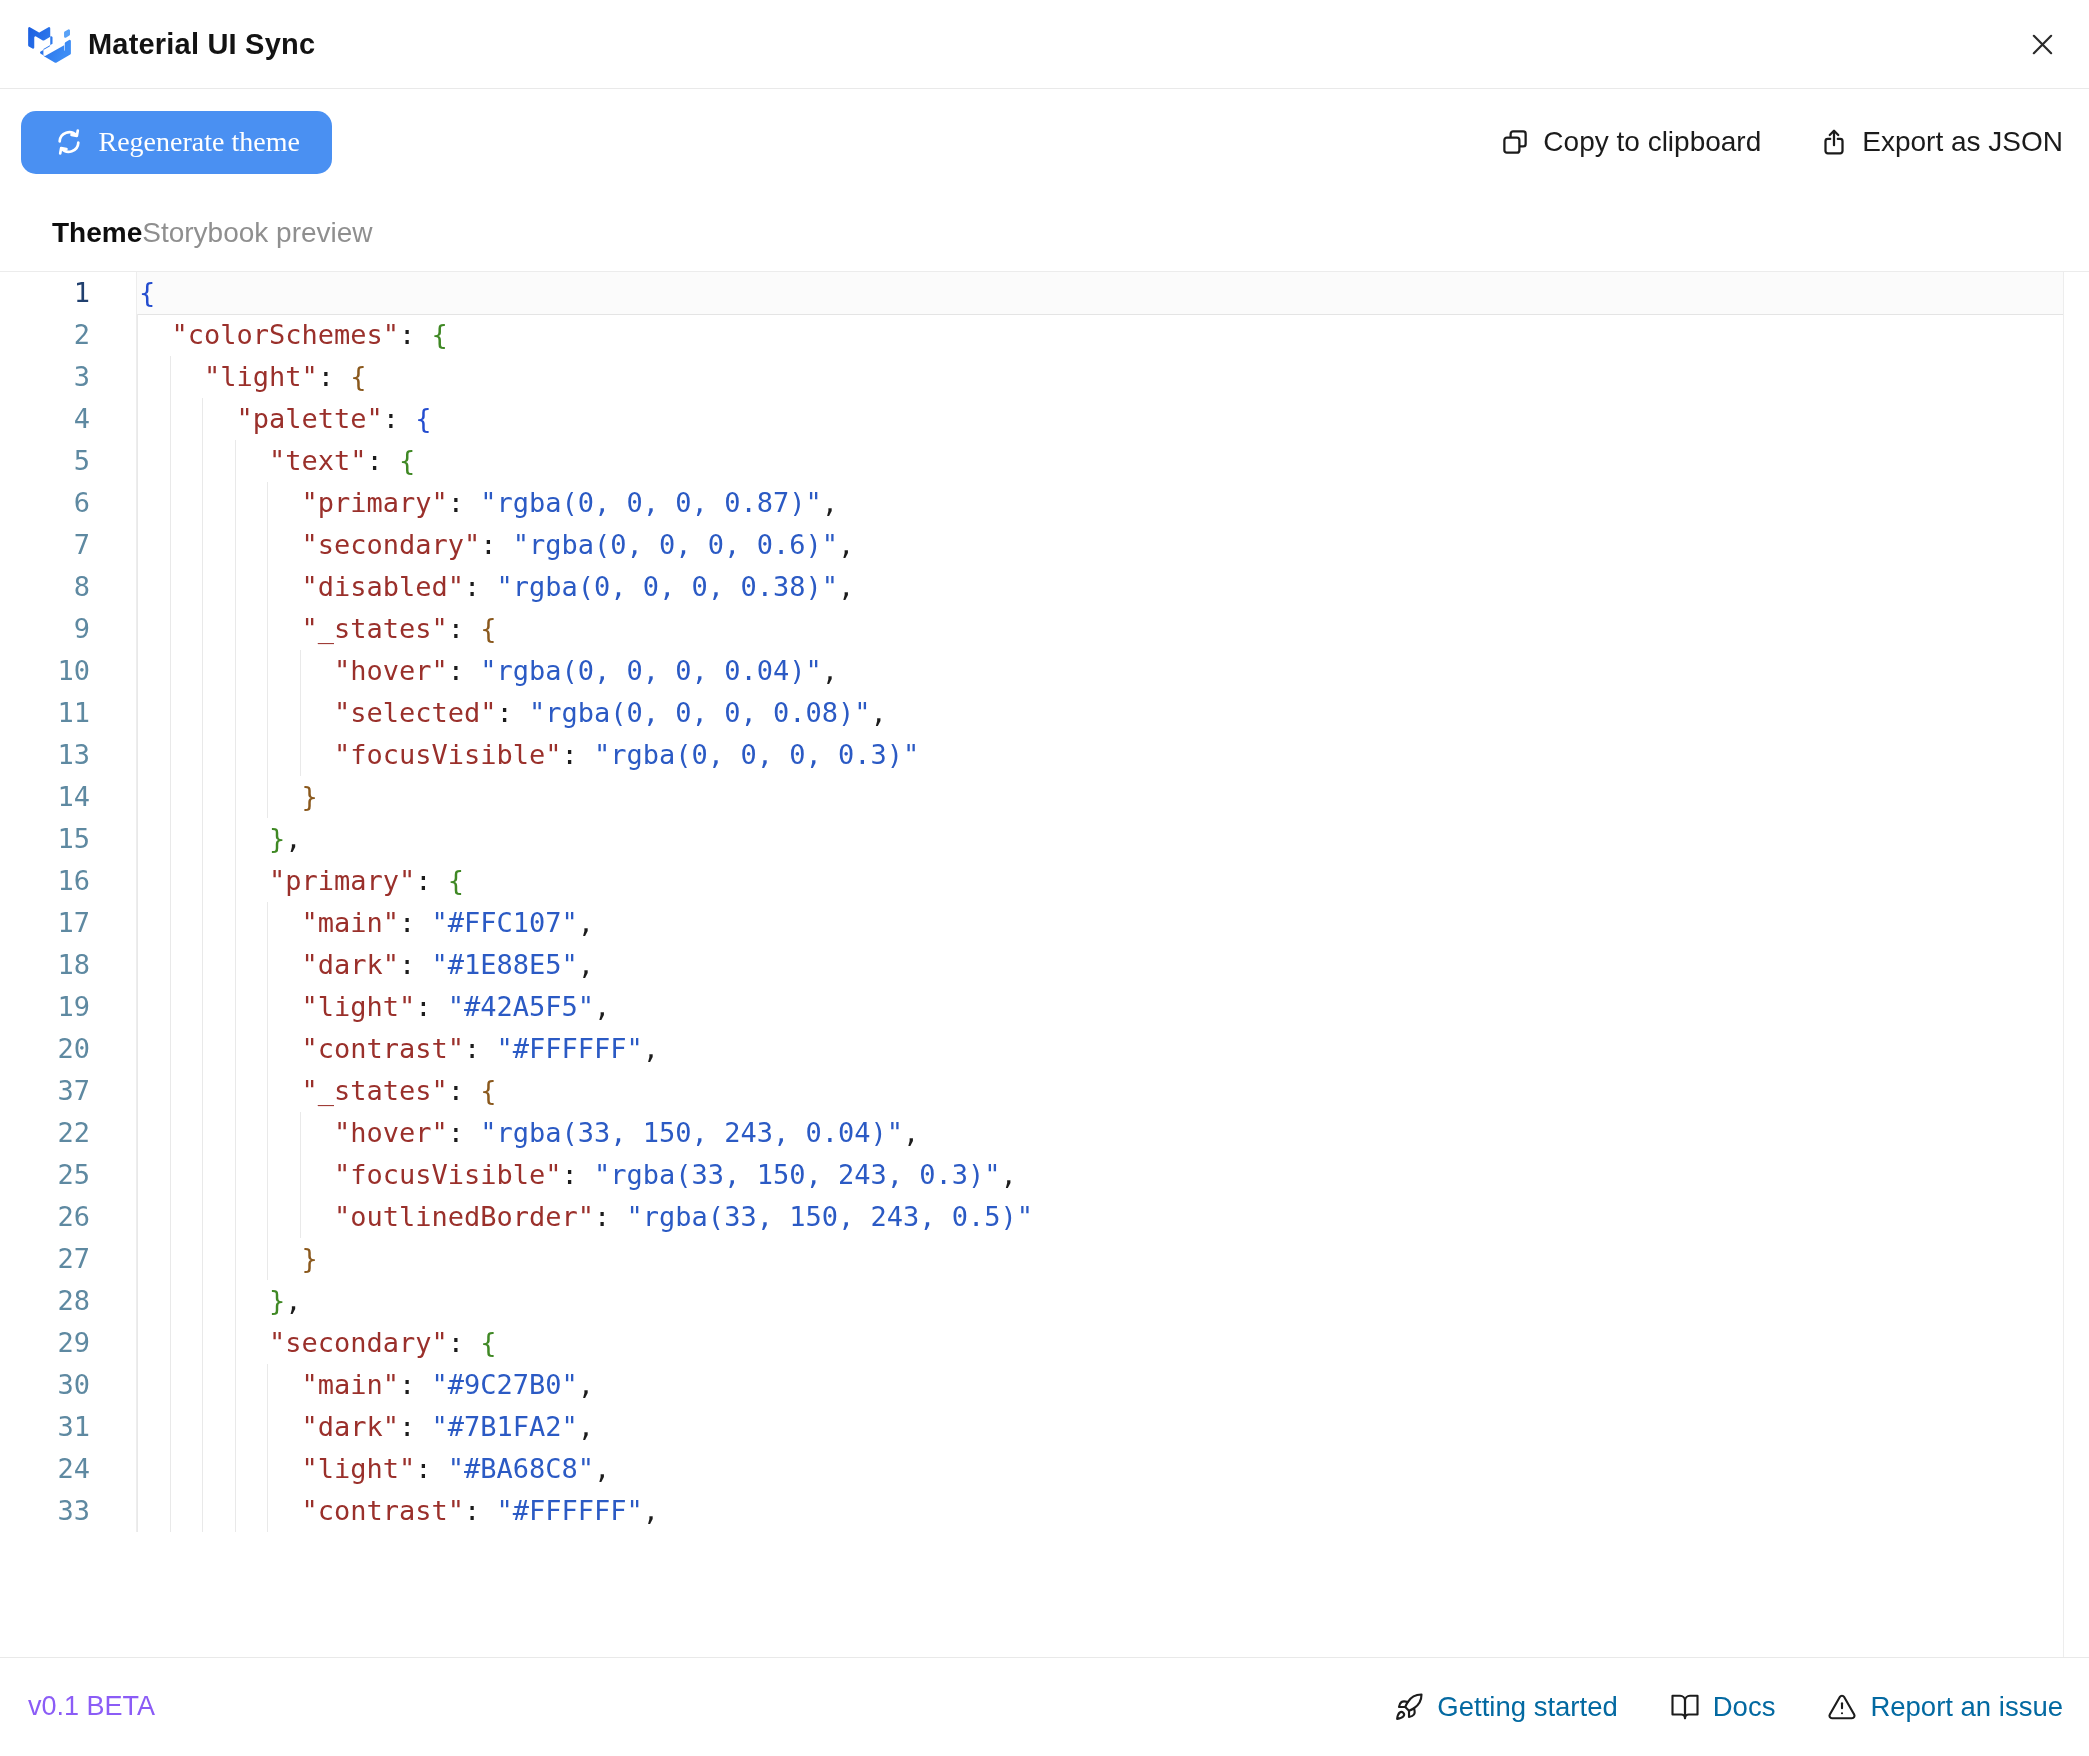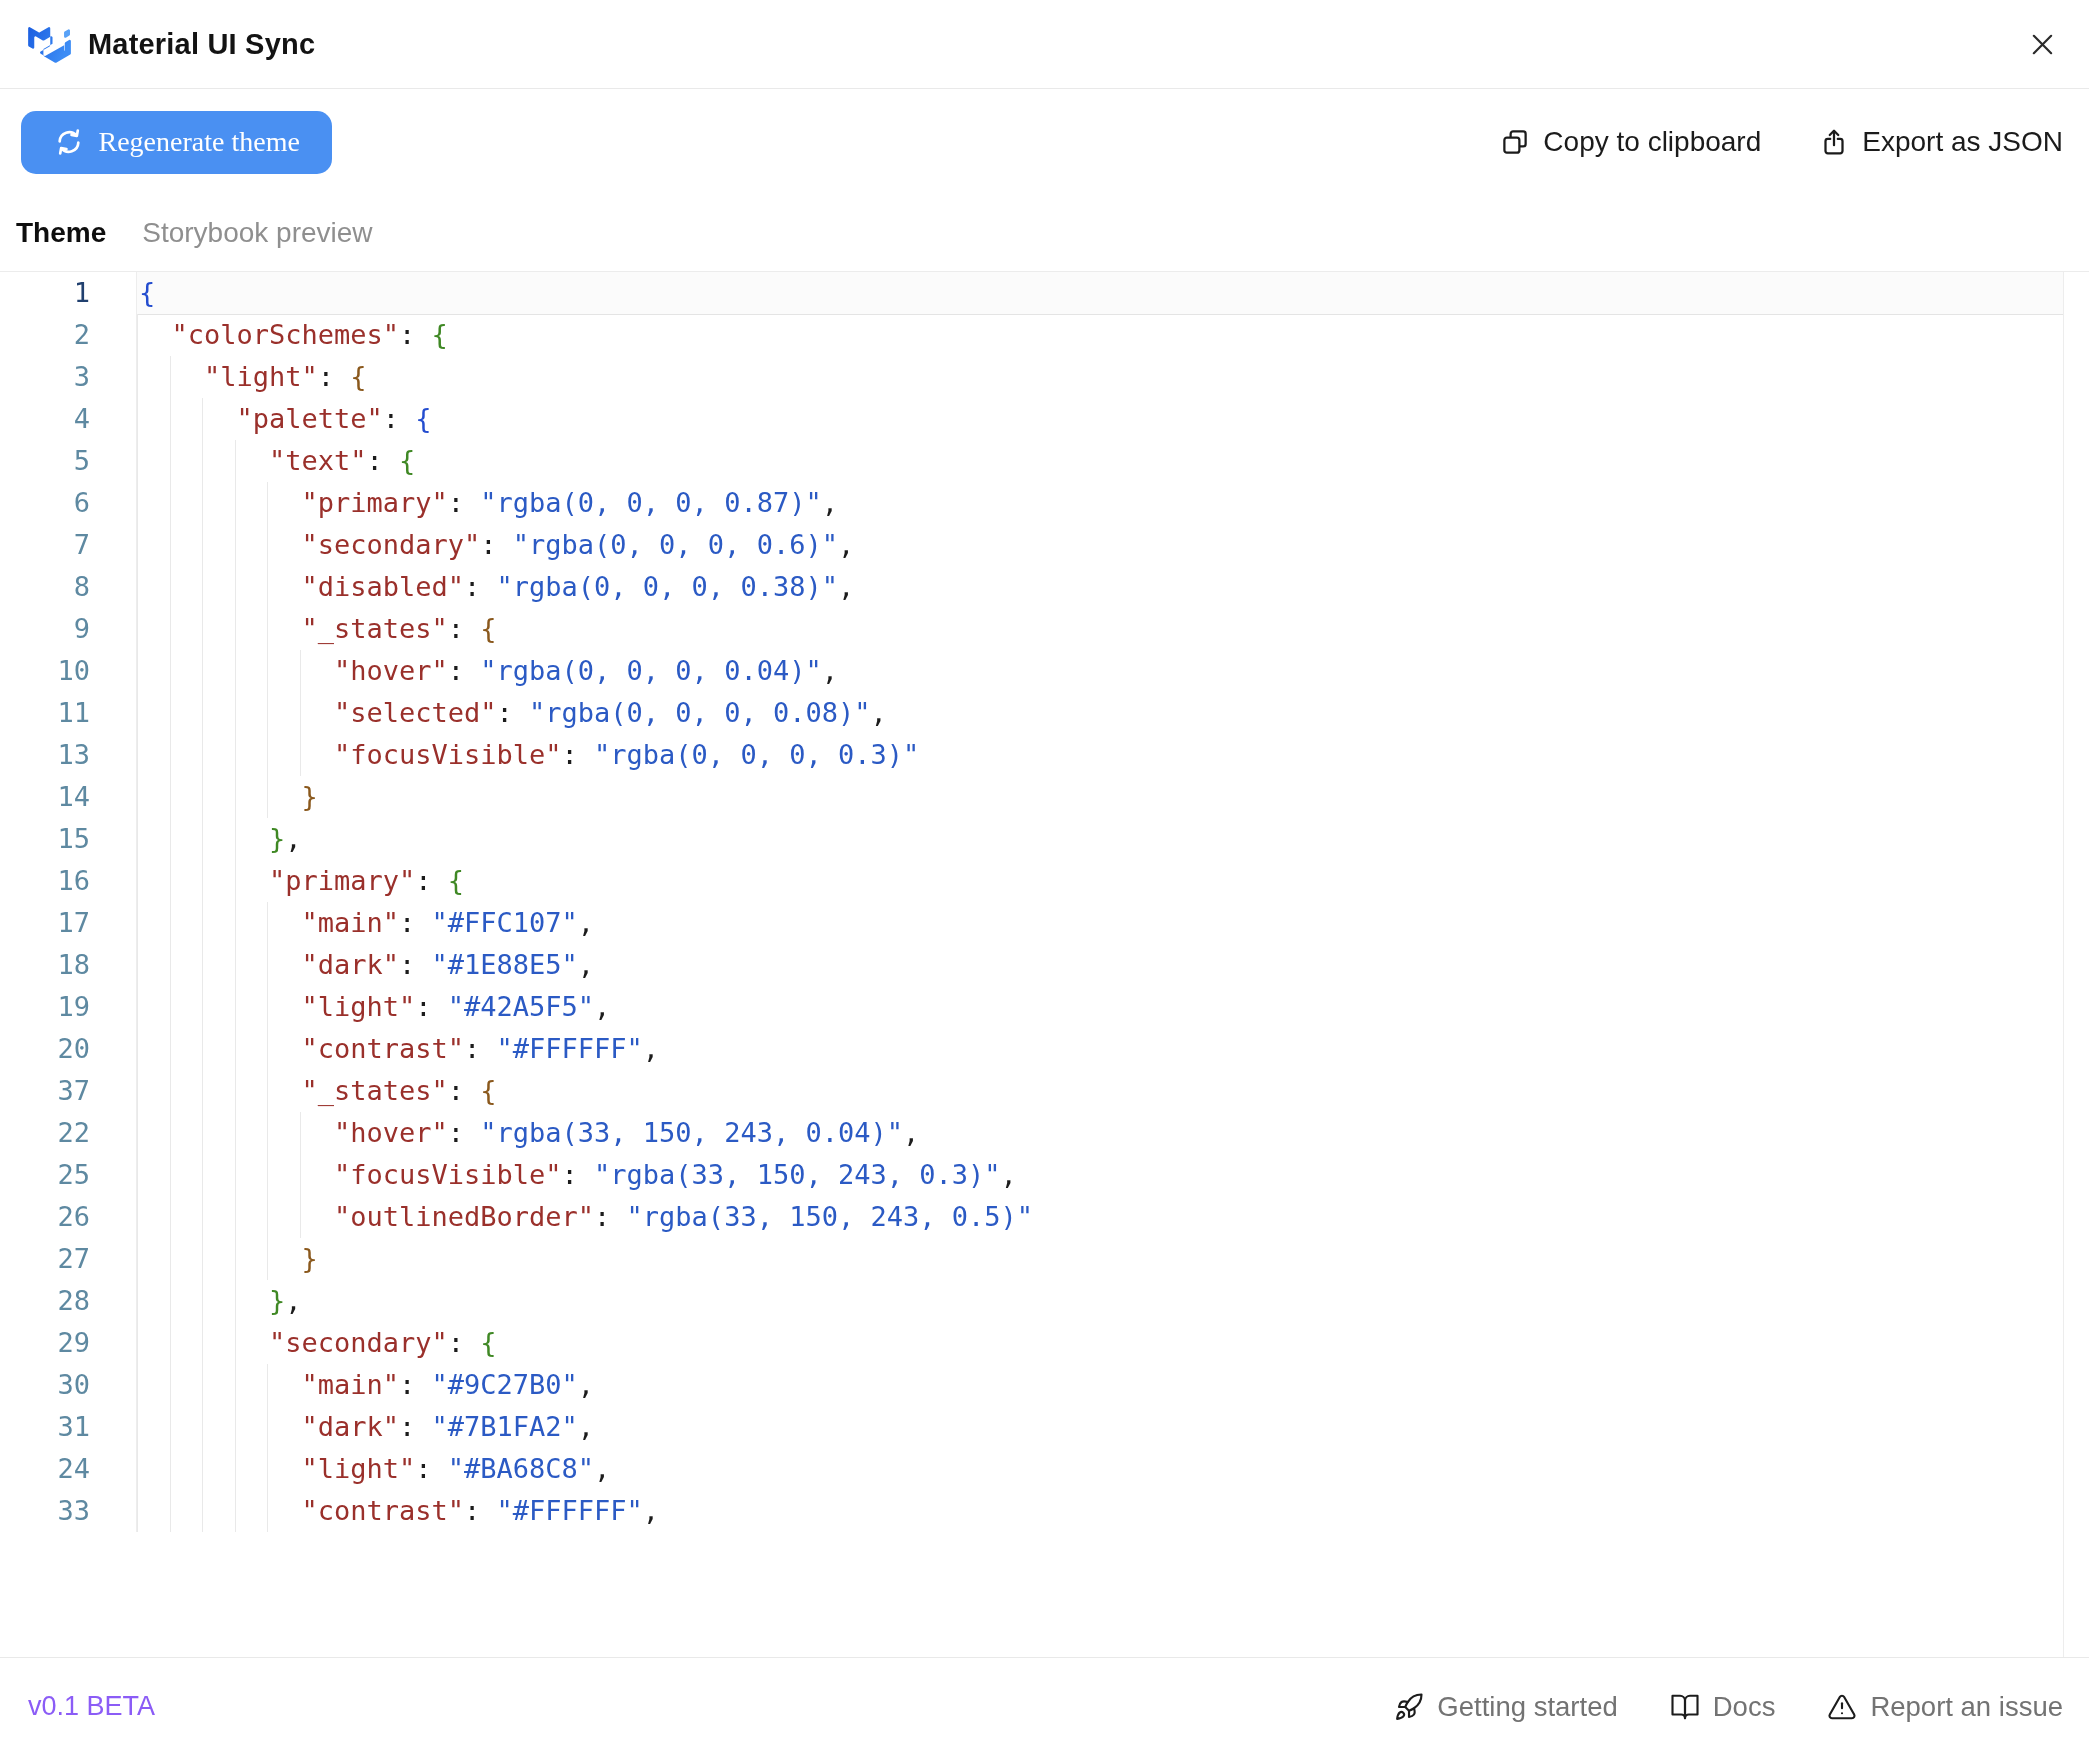--- a/index.html
+++ b/index.html
@@ -19,22 +19,22 @@
   
   .toolbar { height:106px; flex:0 0 106px; display:flex; align-items:center; padding:0 26px 0 20.5px; }
   .btn-primary { display:flex; align-items:center; gap:14px; background:var(--accent,#4a90f2);
                  color:#fff; font-family:Liberation Serif, serif; font-size:28px; font-weight:500; height:63px;
                  padding:0 32px; border:none; border-radius:15px; cursor:pointer; }
   .tool-links { margin-left:auto; display:flex; align-items:center; gap:58px; }
   .tool-link { display:flex; align-items:center; gap:13px; font-size:28px; color:#1b1b1b;
                background:none; border:none; font-family:inherit; cursor:pointer; }
 
   
-  .tabs { height:77px; flex:0 0 77px; display:flex; gap:36px;
-          padding-left:16px; border-bottom:0.9px solid #ececec; }
+  .tabs { height:77px; flex:0 0 77px; display:flex; 
+          padding-left:52px; border-bottom:0.9px solid #ececec; }
   .tab { font-size:28px; color:#8f8f8f; background:none; border:none; font-family:inherit; cursor:pointer; }
   .tab.active { color:#0e0e0e; font-weight:700; }
 
   
   .editor { position:relative; height:1385px; flex:0 0 1385px; overflow:hidden;
             font-family:"DejaVu Sans Mono", monospace; font-size:27px; line-height:42px; background:#fff; }
   .vrule { position:absolute; top:0; bottom:0; right:25px; width:0.9px; background:#ededed; }
   .row { display:flex; height:42px; }
   .ln { flex:0 0 137px; border-right:0.9px solid #ededed; text-align:right; padding-right:46px;
         color:var(--ln,#5e89a1); user-select:none; }
@@ -48,21 +48,21 @@
   .p { color:var(--punct,#1c1c1c); }
   .b0 { color:var(--b0,#244dcf); }
   .b1 { color:var(--b1,#3f8824); }
   .b2 { color:var(--b2,#8a581c); }
 
   
   .footer { height:98px; flex:0 0 98px; border-top:0.9px solid #e9e9e9; display:flex;
             align-items:center; padding:0 26px 0 28px; background:#fff; }
   .version { font-size:27px; color:#8b5cf6; }
   .footer-links { margin-left:auto; display:flex; align-items:center; gap:52px; }
-  .footer-link { display:flex; align-items:center; gap:13px; font-size:27.5px; color:#737373;
+  .footer-link { display:flex; align-items:center; gap:13px; font-size:27.5px; color:#0369a1;
                  background:none; border:none; font-family:inherit; cursor:pointer; }
 
   svg { display:block; }
 </style>
 </head>
 <body>
 
 <div class="app">
 
   <div class="header">

